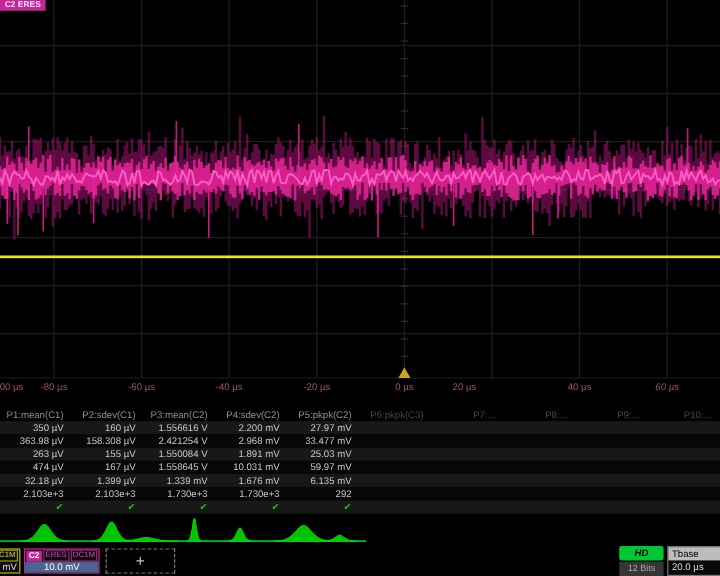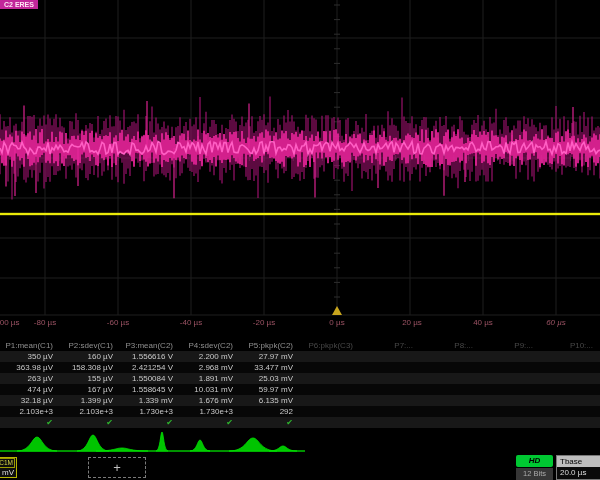--- a/index.html
+++ b/index.html
@@ -141,21 +141,21 @@
         <polygon points="332,315 342,315 337,306" fill="#c8a51e"></polygon>
       </svg></div>
 
   <div id="x-axis-row">
       <span class="x-lab" style="left: 6px;">-100 µs</span>
       <span class="x-lab" style="left: 45px;">-80 µs</span>
       <span class="x-lab" style="left: 118px;">-60 µs</span>
       <span class="x-lab" style="left: 191px;">-40 µs</span>
       <span class="x-lab" style="left: 264px;">-20 µs</span>
       <span class="x-lab" style="left: 337px;">0 µs</span>
-      <span class="x-lab" style="left: 412px;">20 µs</span>
+      <span class="x-lab" style="left: 387px;">20 µs</span>
       <span class="x-lab" style="left: 483px;">40 µs</span>
       <span class="x-lab" style="left: 556px; font-style: italic;">60 µs</span>
     </div>
 
   <div id="measure-table">
       <div class="mt-cell mt-head">P1:mean(C1)</div>
       <div class="mt-cell mt-head">P2:sdev(C1)</div>
       <div class="mt-cell mt-head">P3:mean(C2)</div>
       <div class="mt-cell mt-head">P4:sdev(C2)</div>
       <div class="mt-cell mt-head">P5:pkpk(C2)</div>
@@ -241,20 +241,28 @@
         <path d="M17 22 C31 22 32 8 37 8 C42 8 43 22 57 22 Z M77 22 C88.2 22 89 6 93 6 C97 6 97.8 22 109 22 Z M96 22 C114.2 22 115.5 19 122 19 C128.5 19 129.8 22 148 22 Z M156 22 C160.2 22 160.5 3 162 3 C163.5 3 163.8 22 168 22 Z M190 22 C197 22 197.5 11 200 11 C202.5 11 203 22 210 22 Z M229 22 C245.8 22 247 9 253 9 C259 9 260.2 22 277 22 Z M269 22 C278.8 22 279.5 17 283 17 C286.5 17 287.2 22 297 22 Z " fill="#00c400" stroke="#00e000" stroke-width="0.8"></path>
       </svg></div>
 
   <div class="desc-box" id="c1-box">
     <div class="desc-head">
       <span class="mini-badge c1-badge">C1M</span>
     </div>
     <div class="desc-val" id="c1-val">0 mV</div>
   </div>
 
+  <div class="desc-box" id="c2-box">
+    <div class="desc-head">
+      <span class="chan-tag c2-tag">C2</span>
+      <span class="mini-badge">ERES</span>
+      <span class="mini-badge">DC1M</span>
+    </div>
+    <div class="desc-val" id="c2-val">10.0 mV</div>
+  </div>
 
   <div class="desc-box" id="add-box">
     <span id="add-plus">+</span>
   </div>
 
   <div id="hd-badge">HD</div>
   <div id="hd-bits">12 Bits</div>
 
   <div id="tbase-box">
     <div id="tbase-head">Tbase</div>

